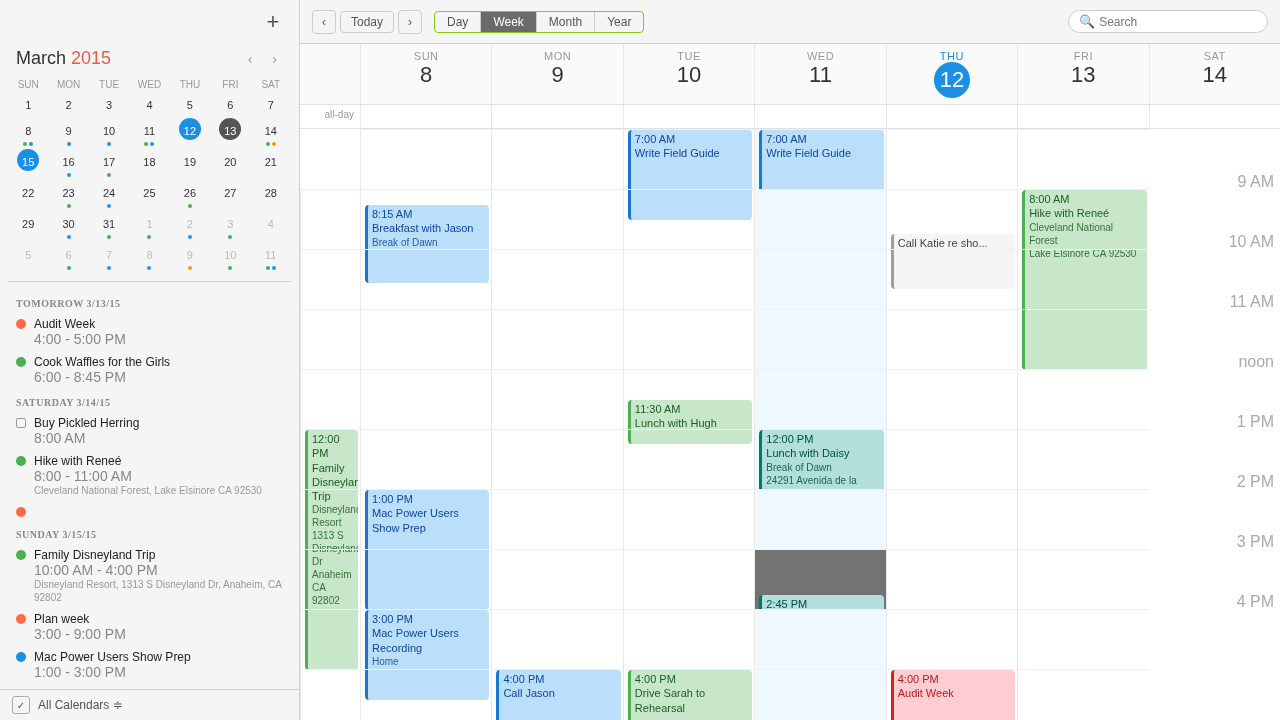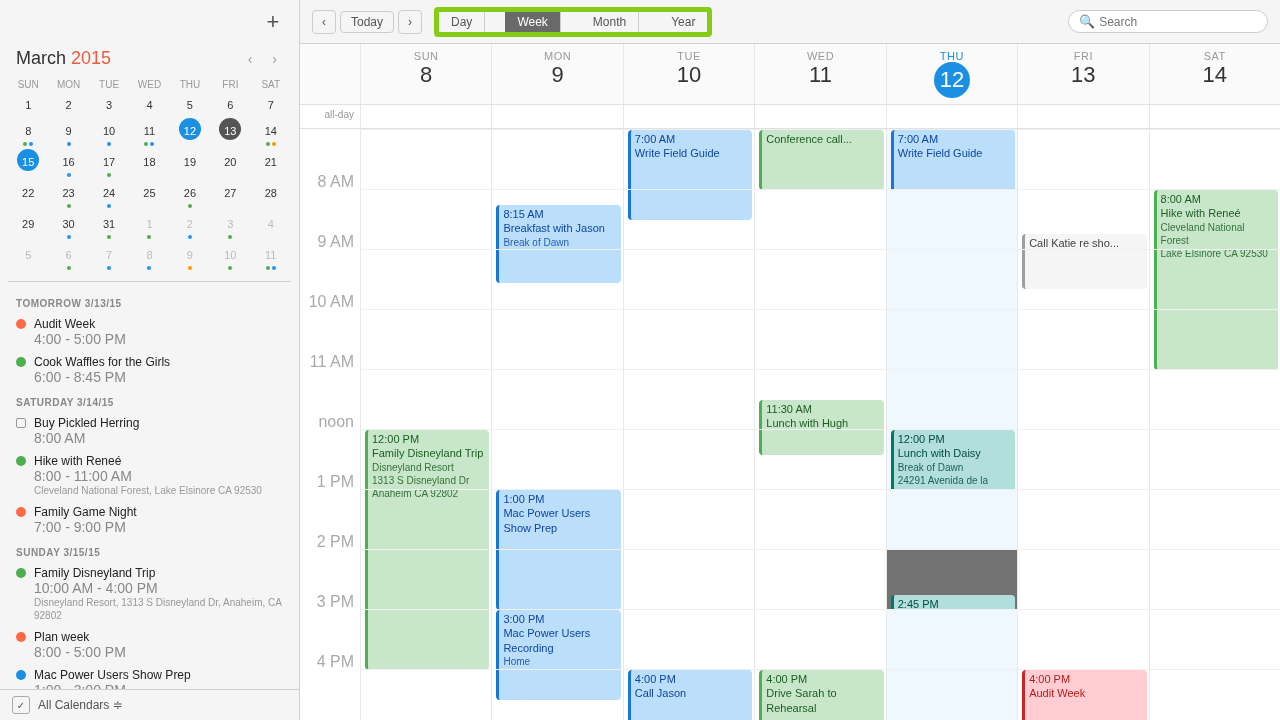--- a/index.html
+++ b/index.html
@@ -33,21 +33,21 @@
     .dot-orange { background: #ff9800; }
 
     
     .divider { height: 1px; background: #d0d0d0; margin: 0 8px; }
 
     
     .events-list { flex: 1; overflow-y: auto; padding: 8px 0; }
     .events-list::-webkit-scrollbar { width: 6px; }
     .events-list::-webkit-scrollbar-thumb { background: #ccc; border-radius: 3px; }
 
-    .section-header { font-size: 10px; font-weight: 700; color: #888; text-transform: uppercase; padding: 8px 16px 4px; letter-spacing: 0.5px; }
+    .section-header { font-size: 10px; font-weight: 700; color: #888; text-transform: uppercase; padding: 8px 16px 4px; letter-spacing: 0.5px; font-family: Liberation Serif, serif; }
     .event-item { padding: 4px 16px; display: flex; align-items: flex-start; gap: 8px; }
     .event-dot { width: 10px; height: 10px; border-radius: 50%; margin-top: 2px; flex-shrink: 0; }
     .event-checkbox { width: 10px; height: 10px; border: 1px solid #999; border-radius: 2px; margin-top: 2px; flex-shrink: 0; }
     .event-info { flex: 1; }
     .event-name { font-size: 12px; color: #222; font-weight: 400; }
     .event-time { font-size: 14px; color: #888; }
     .event-location { font-size: 10px; color: #999; line-height: 1.3; }
 
     
     .bottom-bar { border-top: 1px solid #d0d0d0; padding: 6px 12px; display: flex; align-items: center; gap: 8px; }
@@ -58,21 +58,21 @@
     .add-btn { width: 28px; height: 28px; background: none; border: none; cursor: pointer; color: #555; font-size: 22px; line-height: 28px; text-align: center; }
 
     
     #right-panel { flex: 1; display: flex; flex-direction: column; background: white; overflow: hidden; }
 
     
     .toolbar { height: 44px; background: #f5f5f5; border-bottom: 1px solid #d0d0d0; display: flex; align-items: center; padding: 0 12px; gap: 12px; flex-shrink: 0; }
     .nav-group { display: flex; align-items: center; gap: 4px; }
     .nav-btn-arrow { background: none; border: 1px solid #ccc; width: 24px; height: 24px; border-radius: 4px; cursor: pointer; font-size: 12px; color: #555; display: flex; align-items: center; justify-content: center; }
     .today-btn { font-size: 12px; color: #555; padding: 3px 10px; border: 1px solid #ccc; border-radius: 4px; background: none; cursor: pointer; }
-    .view-group { display: flex; border: 5px solid #84cc16; border-radius: 4px; overflow: hidden; gap: 20px; }
+    .view-group { display: flex; border: 1px solid #84cc16; border-radius: 4px; overflow: hidden; }
     .view-btn { background: none; border: none; border-right: 1px solid #ccc; padding: 3px 12px; cursor: pointer; font-size: 12px; color: #555; }
     .view-btn:last-child { border-right: none; }
     .view-btn.active { background: #6a6a6a; color: white; }
     .search-box { margin-left: auto; display: flex; align-items: center; border: 1px solid #ccc; border-radius: 14px; padding: 3px 10px; background: white; gap: 4px; width: 200px; }
     .search-icon-span { color: #aaa; font-size: 13px; }
     .search-input { border: none; outline: none; font-size: 12px; color: #555; background: transparent; flex: 1; }
 
     
     .week-header { display: grid; grid-template-columns: 60px repeat(7, 1fr); border-bottom: 1px solid #e0e0e0; background: #fafafa; flex-shrink: 0; }
     .week-header-cell { text-align: center; padding: 6px 4px; border-left: 1px solid #e8e8e8; }
@@ -266,40 +266,36 @@
     <div class="event-item">
       <div class="event-dot" style="background:#4caf50"></div>
       <div class="event-info">
         <div class="event-name">Hike with Reneé</div>
         <div class="event-time">8:00 - 11:00 AM</div>
         <div class="event-location">Cleveland National Forest, Lake Elsinore CA 92530</div>
       </div>
     </div>
     <div class="event-item">
       <div class="event-dot" style="background:#ff6b47"></div>
-      <div class="event-info">
-        <div class="event-name">Family Game Night</div>
-        <div class="event-time">7:00 - 9:00 PM</div>
-      </div>
     </div>
 
     <div class="section-header">SUNDAY 3/15/15</div>
     <div class="event-item">
       <div class="event-dot" style="background:#4caf50"></div>
       <div class="event-info">
         <div class="event-name">Family Disneyland Trip</div>
         <div class="event-time">10:00 AM - 4:00 PM</div>
         <div class="event-location">Disneyland Resort, 1313 S Disneyland Dr, Anaheim, CA  92802</div>
       </div>
     </div>
     <div class="event-item">
       <div class="event-dot" style="background:#ff6b47"></div>
       <div class="event-info">
         <div class="event-name">Plan week</div>
-        <div class="event-time">8:00 - 5:00 PM</div>
+        <div class="event-time">3:00 - 9:00 PM</div>
       </div>
     </div>
 
     <div class="event-item">
       <div class="event-dot" style="background:#1a8fe3"></div>
       <div class="event-info">
         <div class="event-name">Mac Power Users Show Prep</div>
         <div class="event-time">1:00 - 3:00 PM</div>
       </div>
     </div>
@@ -385,25 +381,20 @@
             <span>7 AM</span>
           </div>
         <div class="time-cell"></div>
         <div class="time-cell"></div>
         <div class="time-cell">
           <div class="cal-event ev-blue" style="top:0px;height:90px;">
             <div class="ev-time">7:00 AM</div>
             <div class="ev-title">Write Field Guide</div>
           </div>
         </div>
-        <div class="time-cell">
-          <div class="cal-event ev-green" style="top:0px;height:60px;">
-            <div class="ev-title">Conference call...</div>
-          </div>
-        </div>
         <div class="time-cell" style="background:#f0f8ff;">
           <div class="cal-event ev-blue" style="top:0px;height:90px;">
             <div class="ev-time">7:00 AM</div>
             <div class="ev-title">Write Field Guide</div>
           </div>
         </div>
         <div class="time-cell"></div>
         <div class="time-cell"></div>
 
         <div class="time-label">
@@ -455,21 +446,21 @@
         <div class="time-cell"></div>
         <div class="time-cell"></div>
 
         <div class="time-label">
             <span>11 AM</span>
           </div>
         <div class="time-cell"></div>
         <div class="time-cell"></div>
         <div class="time-cell"></div>
         <div class="time-cell">
-          <div class="cal-event ev-green" style="top:30px;height:55px;">
+          <div class="cal-event ev-green" style="top:30px;height:44px;">
             <div class="ev-time">11:30 AM</div>
             <div class="ev-title">Lunch with Hugh</div>
           </div>
         </div>
         <div class="time-cell" style="background:#f0f8ff;"></div>
         <div class="time-cell"></div>
         <div class="time-cell"></div>
 
         <div class="time-label">
             <span>noon</span>

